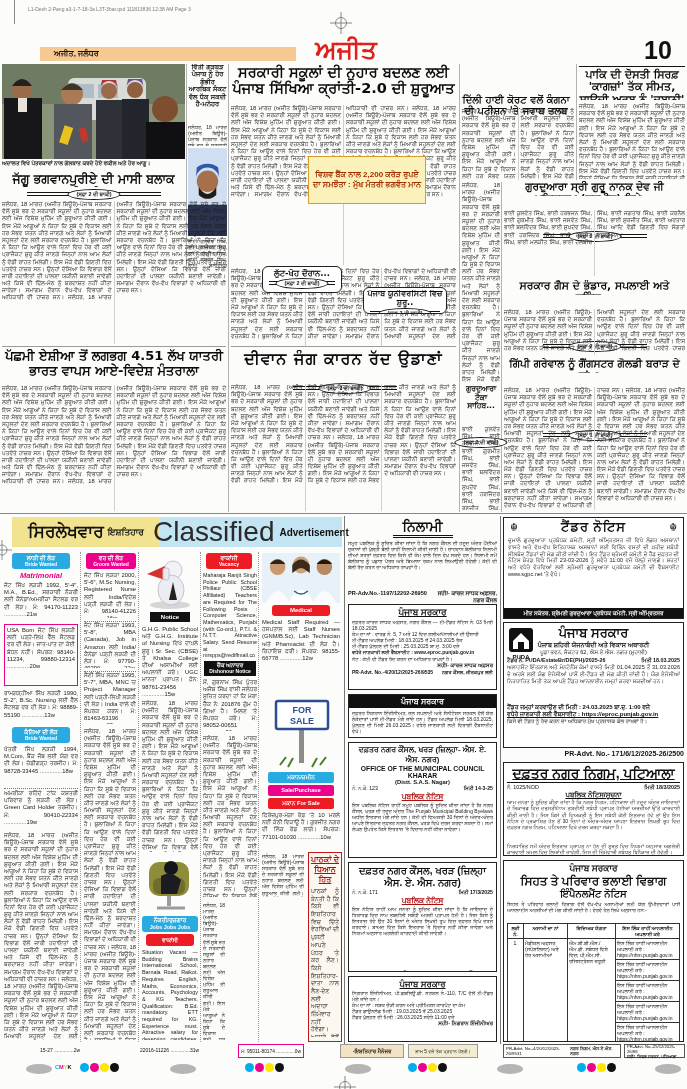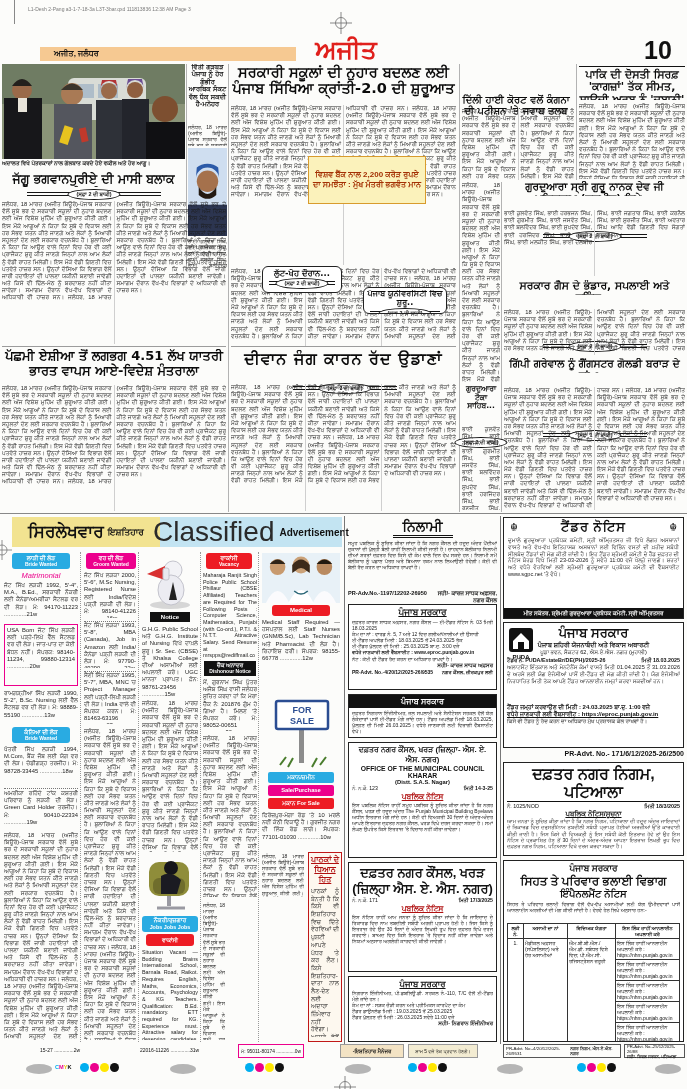--- a/index.html
+++ b/index.html
@@ -184,21 +184,21 @@
     <svg width="20" height="20" viewBox="0 0 20 20">
         <circle cx="10" cy="10" r="5" fill="none" stroke="#777" stroke-width="0.8"></circle>
         <path d="M10 0 V20 M0 10 H20" stroke="#777" stroke-width="0.8"></path>
       </svg>
   </div>
 
   <div class="abs tag" style="left:12px;top:553px;width:58px;height:16px;background:#29abe2;border-radius:3px;">
     <span style="font-size:6px;">ਲਾੜੀ ਦੀ ਲੋੜ</span>
     <span style="font-size:5px;">Bride Wanted</span>
   </div>
-  <div class="abs ctr" style="left:6px;top:571px;width:70px;font-size:7.5px;font-style:italic;color:#ec008c;font-weight:normal;">Matrimonial</div>
+  <div class="abs ctr" style="left:6px;top:571px;width:70px;font-size:7.5px;font-style:italic;color:#ec008c;font-weight:bold;">Matrimonial</div>
   <div class="abs body-sm" style="left:4px;top:582px;width:74px;height:40px;">ਜੱਟ ਸਿੱਖ ਲੜਕੀ 1992, 5′-4″, M.A., B.Ed., ਸਰਕਾਰੀ ਨੌਕਰੀ ਲਈ ਕੈਨੇਡਾ/ਅਮਰੀਕਾ ਸੈਟਲਡ ਵਰ ਦੀ ਲੋੜ। ਮੋ: 94170-11223 ..............21w</div>
   <div class="abs" style="left:4px;top:624px;width:74px;height:62px;border:1.6px solid #ec008c;padding:2px;overflow:hidden;">
     <div class="body-sm">USA Born ਜੱਟ ਸਿੱਖ ਲੜਕੀ ਲਈ ਪੜ੍ਹੇ-ਲਿਖੇ ਵੈੱਲ ਸੈਟਲਡ ਵਰ ਦੀ ਲੋੜ। ਜਾਤ-ਪਾਤ ਦਾ ਕੋਈ ਬੰਧਨ ਨਹੀਂ। ਸੰਪਰਕ: 98140-11234, 99880-12314 ..............20w</div>
   </div>
   <div class="abs body-sm" style="left:4px;top:690px;width:74px;height:34px;">ਰਾਮਗੜ੍ਹੀਆ ਸਿੱਖ ਲੜਕੀ 1990, 5′-2″, B.Sc. Nursing ਲਈ ਵੈੱਲ ਸੈਟਲਡ ਵਰ ਦੀ ਲੋੜ। ਮੋ: 98889-55190 ..............13w</div>
   <div class="abs tag" style="left:12px;top:727px;width:58px;height:16px;background:#29abe2;border-radius:3px;">
     <span style="font-size:6px;">ਕੰਨਿਆ ਦੀ ਲੋੜ</span>
     <span style="font-size:5px;">Bride Wanted</span>
   </div>
   <div class="abs body-sm" style="left:4px;top:746px;width:74px;height:38px;">ਖੱਤਰੀ ਸਿੱਖ ਲੜਕੀ 1994, M.Com, ਬੈਂਕ ਜੌਬ ਲਈ ਯੋਗ ਵਰ ਦੀ ਲੋੜ। ਚੰਡੀਗੜ੍ਹ ਤਰਜੀਹ। ਮੋ: 98728-33445 ..............18w</div>
@@ -347,21 +347,21 @@
     <div style="display:flex;justify-content:space-between;font-size:5.2px;">
       <span>ਨੰ. ਨ.ਕੌ. 123</span>
         <span class="b">ਮਿਤੀ 14-3-25</span>
     </div>
     <div class="ctr b red u" style="font-size:7.6px;">ਪਬਲਿਕ ਨੋਟਿਸ</div>
     <div class="body-xs" style="height:56px;">ਇਸ ਪਬਲਿਕ ਨੋਟਿਸ ਰਾਹੀਂ ਸਮੂਹ ਪਬਲਿਕ ਨੂੰ ਸੂਚਿਤ ਕੀਤਾ ਜਾਂਦਾ ਹੈ ਕਿ ਨਗਰ ਕੌਂਸਲ, ਖਰੜ ਦੀ ਹਦੂਦ ਅੰਦਰ The Punjab Municipal Building Byelaws ਅਧੀਨ ਇਤਰਾਜ਼ ਮੰਗੇ ਜਾਂਦੇ ਹਨ। ਕੋਈ ਵੀ ਵਿਅਕਤੀ 30 ਦਿਨਾਂ ਦੇ ਅੰਦਰ-ਅੰਦਰ ਆਪਣੇ ਇਤਰਾਜ਼ ਦਫ਼ਤਰ ਨਗਰ ਕੌਂਸਲ, ਖਰੜ ਵਿਖੇ ਦਰਜ ਕਰਵਾ ਸਕਦਾ ਹੈ। ਸਮਾਂ ਲੰਘਣ ਉਪਰੰਤ ਕਿਸੇ ਇਤਰਾਜ਼ 'ਤੇ ਵਿਚਾਰ ਨਹੀਂ ਕੀਤਾ ਜਾਵੇਗਾ।</div>
 
   </div>
 
   <div class="abs nbox" style="left:348px;top:862px;width:149px;height:110px;">
-    <div class="ctr b" style="font-size:13px;">ਦਫ਼ਤਰ ਨਗਰ ਕੌਂਸਲ, ਖਰੜ (ਜ਼ਿਲ੍ਹਾ ਐਸ. ਏ. ਐਸ. ਨਗਰ)</div>
+    <div class="ctr b" style="font-size:10px;">ਦਫ਼ਤਰ ਨਗਰ ਕੌਂਸਲ, ਖਰੜ (ਜ਼ਿਲ੍ਹਾ ਐਸ. ਏ. ਐਸ. ਨਗਰ)</div>
     <div style="display:flex;justify-content:space-between;font-size:5.2px;">
       <span>ਨੰ. ਨ.ਕੌ. 171</span>
         <span class="b">ਮਿਤੀ 17/3/2025</span>
     </div>
     <div class="ctr b red u" style="font-size:7.6px;">ਪਬਲਿਕ ਨੋਟਿਸ</div>
     <div class="body-xs" style="height:64px;">ਇਸ ਨੋਟਿਸ ਰਾਹੀਂ ਆਮ ਜਨਤਾ ਨੂੰ ਸੂਚਿਤ ਕੀਤਾ ਜਾਂਦਾ ਹੈ ਕਿ ਜਾਇਦਾਦ ਦੇ ਰਿਕਾਰਡ ਵਿਚ ਨਾਮ ਤਬਦੀਲੀ ਸਬੰਧੀ ਅਰਜ਼ੀ ਪ੍ਰਾਪਤ ਹੋਈ ਹੈ। ਜਿਸ ਕਿਸੇ ਨੂੰ ਇਤਰਾਜ਼ ਹੋਵੇ ਉਹ 30 ਦਿਨਾਂ ਦੇ ਅੰਦਰ ਲਿਖਤੀ ਰੂਪ ਵਿਚ ਦਫ਼ਤਰ ਵਿਖੇ ਦਰਜ ਕਰਵਾਏ। ਬਾਅਦ ਵਿਚ ਕਿਸੇ ਇਤਰਾਜ਼ 'ਤੇ ਵਿਚਾਰ ਨਹੀਂ ਕੀਤਾ ਜਾਵੇਗਾ ਅਤੇ ਨਿਯਮਾਂ ਅਨੁਸਾਰ ਅਗਲੇਰੀ ਕਾਰਵਾਈ ਕੀਤੀ ਜਾਵੇਗੀ।</div>
     <div class="rt b" style="font-size:5.4px;">
       <span>ਸਹੀ/- ਕਾਰਜ ਸਾਧਕ ਅਫ਼ਸਰ,</span> <span>ਨਗਰ ਕੌਂਸਲ, ਖਰੜ</span>
     </div>
 
@@ -403,21 +403,21 @@
         <span>ਮਿਤੀ 18.03.2025</span>
     </div>
     <div class="body-xs" style="height:40px;font-size:5.6px;">ਅਲਾਟਮੈਂਟ ਇੰਤਕਾਲ ਅਤੇ ਮੇਨਟੇਨੈਂਸ ਕੰਮਾਂ ਵਾਸਤੇ ਮਿਤੀ 01.04.2025 ਤੋਂ 31.03.2026 ਦੇ ਅਰਸੇ ਲਈ ਯੋਗ ਏਜੰਸੀਆਂ ਪਾਸੋਂ ਈ-ਟੈਂਡਰ ਦੀ ਮੰਗ ਕੀਤੀ ਜਾਂਦੀ ਹੈ। ਯੋਗ ਏਜੰਸੀਆਂ ਨਿਰਧਾਰਿਤ ਮਿਤੀ ਤੱਕ ਆਪਣੇ ਟੈਂਡਰ ਆਨਲਾਈਨ ਜਮ੍ਹਾਂ ਕਰਵਾ ਸਕਦੀਆਂ ਹਨ।</div>
     <div class="b" style="font-size:6px;">ਟੈਂਡਰ ਜਮ੍ਹਾਂ ਕਰਵਾਉਣ ਦੀ ਮਿਤੀ : 24.03.2025 ਬਾ.ਦੁ. 1:00 ਵਜੇ</div>
     <div class="b u" style="font-size:6px;">ਵਧੇਰੇ ਜਾਣਕਾਰੀ ਲਈ ਵੈੱਬਸਾਈਟ : https://eproc.punjab.gov.in</div>
     <div style="font-size:5.4px;">ਕਿਸੇ ਵੀ ਟੈਂਡਰ ਨੂੰ ਰੱਦ ਕਰਨ ਦਾ ਅਧਿਕਾਰ ਮੁੱਖ ਪ੍ਰਸ਼ਾਸਕ ਕੋਲ ਰਾਖਵਾਂ ਹੈ।</div>
   </div>
   <div class="abs rt b" style="left:503px;top:750px;width:181px;font-size:7px;">PR-Advt. No.- 171/6/12/2025-26/2500</div>
 
   <div class="abs nbox" style="left:503px;top:762px;width:181px;height:94px;">
-    <div class="ctr b" style="font-size:16px;border-bottom:1px solid #111;">ਦਫ਼ਤਰ ਨਗਰ ਨਿਗਮ, ਪਟਿਆਲਾ</div>
+    <div class="ctr b" style="font-size:14px;border-bottom:1px solid #111;text-decoration:underline;">ਦਫ਼ਤਰ ਨਗਰ ਨਿਗਮ, ਪਟਿਆਲਾ</div>
     <div style="display:flex;justify-content:space-between;font-size:5.4px;margin-top:1px;">
       <span>ਨੰ. 1025/NOD</span>
         <span class="b">ਮਿਤੀ 18/3/2025</span>
     </div>
     <div class="ctr b u" style="font-size:7px;">ਪਬਲਿਕ ਨੋਟਿਸ/ਸੂਚਨਾ</div>
     <div class="body-xs" style="height:44px;font-size:5.2px;">ਆਮ ਜਨਤਾ ਨੂੰ ਸੂਚਿਤ ਕੀਤਾ ਜਾਂਦਾ ਹੈ ਕਿ ਨਗਰ ਨਿਗਮ, ਪਟਿਆਲਾ ਦੀ ਹਦੂਦ ਅੰਦਰ ਜਾਇਦਾਦਾਂ ਦੇ ਰਿਕਾਰਡ ਵਿਚ ਦਰੁਸਤੀ/ਨਾਮ ਤਬਦੀਲੀ ਸਬੰਧੀ ਪ੍ਰਾਪਤ ਹੋਈਆਂ ਅਰਜ਼ੀਆਂ ਉੱਤੇ ਕਾਰਵਾਈ ਕੀਤੀ ਜਾਣੀ ਹੈ। ਜਿਸ ਕਿਸੇ ਵੀ ਵਿਅਕਤੀ ਨੂੰ ਇਸ ਸਬੰਧੀ ਕੋਈ ਇਤਰਾਜ਼ ਹੋਵੇ ਤਾਂ ਉਹ ਇਸ ਨੋਟਿਸ ਦੇ ਪ੍ਰਕਾਸ਼ਿਤ ਹੋਣ ਤੋਂ 30 ਦਿਨਾਂ ਦੇ ਅੰਦਰ-ਅੰਦਰ ਆਪਣਾ ਇਤਰਾਜ਼ ਲਿਖਤੀ ਰੂਪ ਵਿਚ ਦਫ਼ਤਰ ਨਗਰ ਨਿਗਮ, ਪਟਿਆਲਾ ਵਿਖੇ ਦਰਜ ਕਰਵਾ ਸਕਦਾ ਹੈ।</div>
     <div class="body-xs" style="height:12px;font-size:5.2px;">ਨਿਰਧਾਰਿਤ ਸਮੇਂ ਅੰਦਰ ਇਤਰਾਜ਼ ਪ੍ਰਾਪਤ ਨਾ ਹੋਣ ਦੀ ਸੂਰਤ ਵਿਚ ਨਿਯਮਾਂ ਅਨੁਸਾਰ ਅਗਲੇਰੀ ਕਾਰਵਾਈ ਅਮਲ ਵਿਚ ਲਿਆਂਦੀ ਜਾਵੇਗੀ, ਜਿਸ ਦੀ ਜ਼ਿੰਮੇਵਾਰੀ ਸਬੰਧਤ ਬਿਨੈਕਾਰ ਦੀ ਹੋਵੇਗੀ।</div>
     <div style="display:flex;justify-content:space-between;font-size:5.2px;font-weight:bold;">
       <span>PR-Advt. No.-271/2/12/2025-26/2640</span>
       <span><span>ਸਹੀ/- ਸੰਯੁਕਤ ਕਮਿਸ਼ਨਰ,</span> <span>ਨਗਰ ਨਿਗਮ, ਪਟਿਆਲਾ</span></span>

